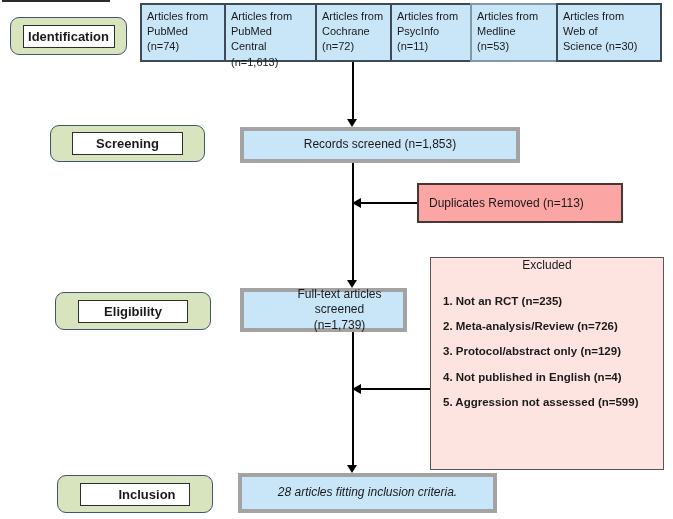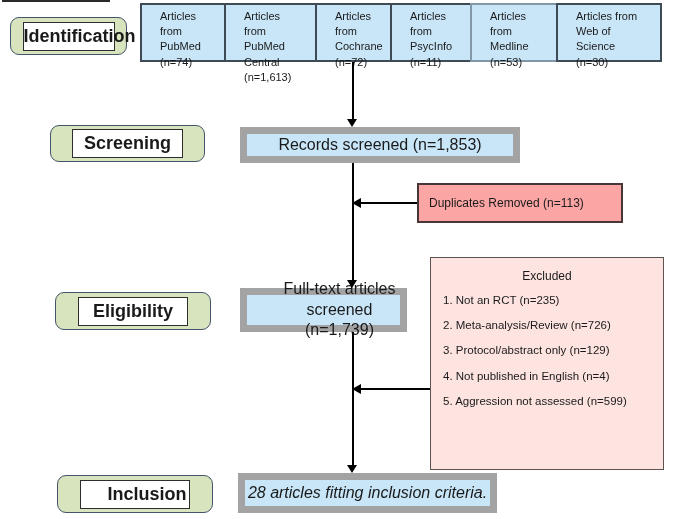--- a/index.html
+++ b/index.html
@@ -18,72 +18,71 @@
     border:1.6px solid #44546a;
     border-radius:9px;
     display:flex;align-items:center;justify-content:center;
     box-sizing:border-box;
   }
   .stage-inner{
     background:#ffffff;
     border:1.5px solid #2d2d2d;
     text-align:center;
     font-weight:bold;
-    font-size:18px;
+    font-size:13px;
     padding:3px 0;
     box-sizing:border-box;
   }
   
   .src{
     position:absolute;top:3px;height:59px;
     background:#c9e6f8;
     border:2px solid #3e4a56;
     box-sizing:border-box;
     font-size:11px;line-height:1.38;
-    padding:4px 18px;
+    padding:4px 5px;
     white-space:pre-line;
   }
   
   .blue-box{
     position:absolute;
     background:#c9e6f8;
-    border:7px solid #a3a3a3;
+    border:4px solid #a3a3a3;
     box-sizing:border-box;
     display:flex;align-items:center;justify-content:center;
     text-align:center;
-    font-size:16px;line-height:1.3;
+    font-size:12px;line-height:1.3;
     white-space:pre-line;
   }
   .pink-box{
     position:absolute;
     background:#fca5a5;
     box-sizing:border-box;
     font-size:12px;
   }
   #duplicates-box{
     border:2px solid #463636;
     display:flex;align-items:center;
     padding-left:10px;
   }
   #excluded-box{
     border:1.6px solid #5c5353;
     background:#fde4e0;
   }
   #excluded-title{
     text-align:center;
-    margin-top:11px;
     font-size:12px;
   }
   .excluded-item{
     height:25.4px;
     padding-left:12px;
     font-size:11.5px;
     display:flex;align-items:center;
   }
-  #excluded-list{margin-top:4px;}
+  #excluded-list{margin-top:16px;font-weight:bold;}
   
   .vline{position:absolute;width:2px;background:#000;}
   .hline{position:absolute;height:2px;background:#000;}
   .arrow-down{
     position:absolute;width:0;height:0;
     border-left:5px solid transparent;
     border-right:5px solid transparent;
     border-top:8px solid #000;
   }
   .arrow-left{

